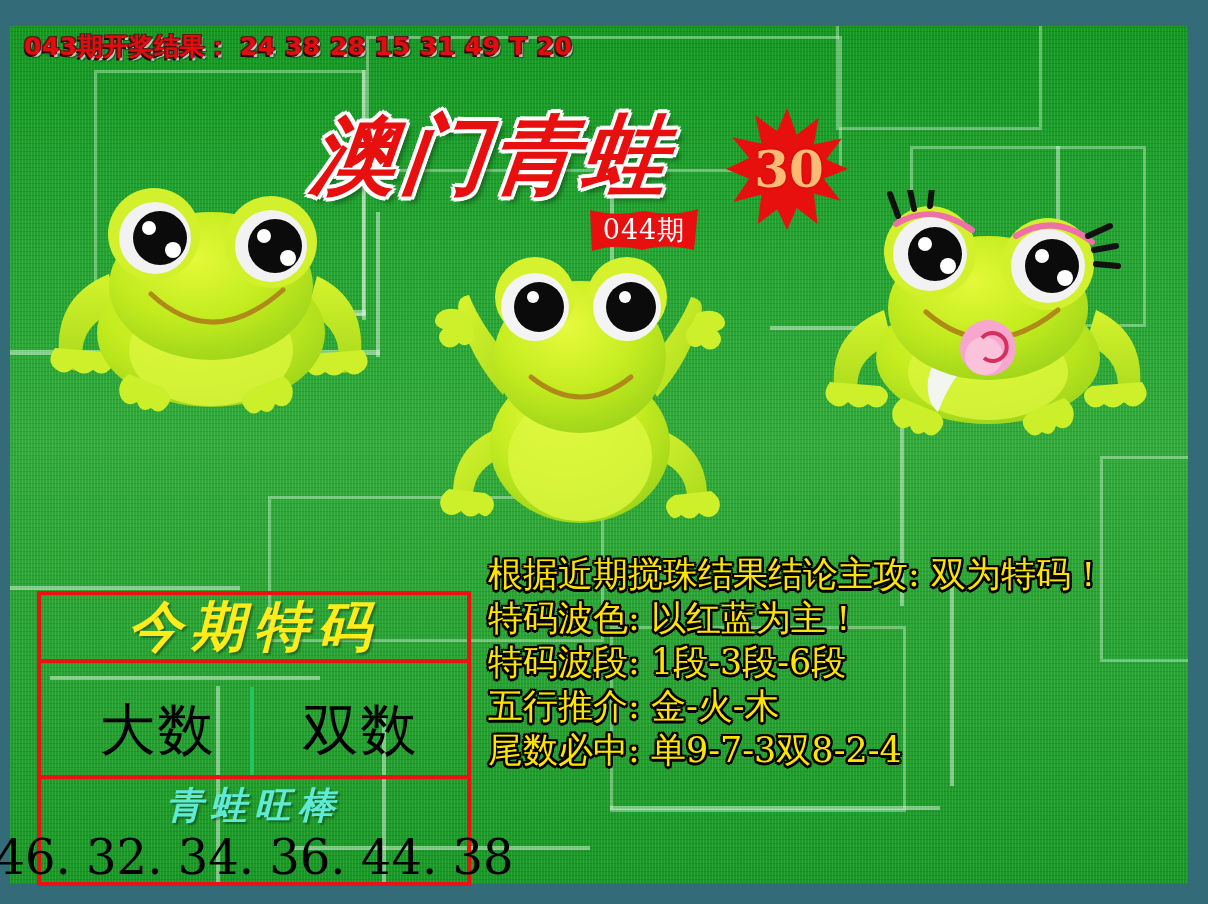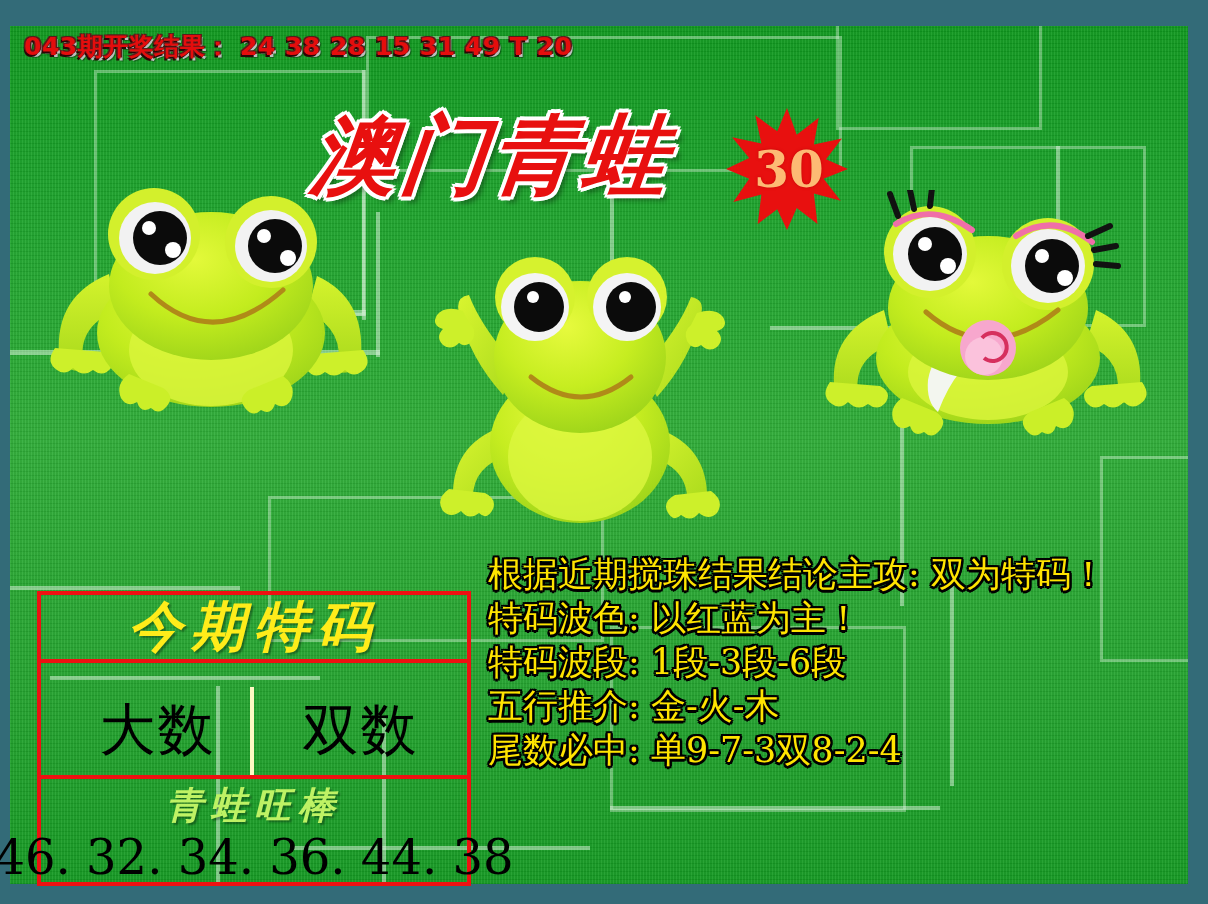--- a/index.html
+++ b/index.html
@@ -74,25 +74,25 @@
   #tcbox .row{position:absolute;left:0;width:100%;box-sizing:border-box;}
   #tc-head{top:0;height:68px;border-bottom:4px solid #ee1111;
       display:flex;align-items:center;justify-content:center;}
   #tc-head .t{font-family:"DejaVu Serif","Liberation Serif",serif;
       font-size:54px;font-weight:bold;font-style:italic;color:#ffec1a;
       letter-spacing:9px;text-shadow:2px 2px 2px rgba(0,0,0,.35);white-space:nowrap;}
   #tc-mid{top:92px;height:92px;border-bottom:4px solid #ee1111;display:flex;}
   #tc-mid .cell{flex:0 0 50%;display:flex;align-items:center;justify-content:center;
       font-family:"DejaVu Serif","Liberation Serif",serif;
       font-size:56px;color:#000;letter-spacing:2px;}
-  #tc-mid .cell.first{border-right:4px solid #fef9c3;box-sizing:border-box;padding-left:24px;}
+  #tc-mid .cell.first{border-right:4px solid #22c55e;box-sizing:border-box;padding-left:24px;}
   #tc-bot{top:184px;height:107px;display:flex;flex-direction:column;
       align-items:center;justify-content:flex-start;padding-top:2px;box-sizing:border-box;}
   #tc-bot .sub{font-family:"DejaVu Serif","Liberation Serif",serif;
-      font-size:37px;font-weight:bold;font-style:italic;color:#bef264;letter-spacing:7px;
+      font-size:37px;font-weight:bold;font-style:italic;color:#5eead4;letter-spacing:7px;
       text-shadow:2px 2px 2px rgba(0,0,0,.35);white-space:nowrap;}
   #tc-bot .nums{font-family:"DejaVu Serif","Liberation Serif",serif;
       font-size:48px;color:#000;letter-spacing:0px;white-space:nowrap;margin-top:-2px;}
 
   
   #info{position:absolute;left:488px;top:552px;z-index:50;width:700px;}
   #info .line{font-family:"DejaVu Serif","Liberation Serif",serif;
       font-size:35px;color:#ffe400;white-space:nowrap;line-height:44px;
       text-shadow:
         -2px -2px 0 #000, 2px -2px 0 #000, -2px 2px 0 #000, 2px 2px 0 #000,
@@ -133,20 +133,26 @@
 
   <div id="title">澳门青蛙</div>
 
   <div id="burst">
     <svg width="130" height="122" viewBox="0 0 100 100">
       <polygon fill="#e8100f" points="50,0 58,22 76,8 72,30 95,25 82,42 100,50 80,58 94,76 72,70 75,95 58,82 50,100 42,83 26,95 29,71 6,77 19,58 0,50 19,41 5,24 29,29 24,6 42,19"></polygon>
     </svg>
     <div class="num">30</div>
   </div>
 
+  <div id="issue">
+    <svg width="116" height="48" viewBox="0 0 116 48" preserveAspectRatio="none">
+      <path fill="#e8100f" d="M4,4 Q30,11 58,5 Q88,11 112,3 L108,44 Q80,37 56,44 Q30,37 6,45 Z"></path>
+    </svg>
+    <div class="lab">044期</div>
+  </div>
 
   <div class="frog" id="frogL">
     <svg width="330" height="250" viewBox="0 0 330 250">
       <defs>
         <radialGradient id="gL" cx="42%" cy="32%" r="72%">
           <stop offset="0%" stop-color="#e3f93a"></stop>
             <stop offset="55%" stop-color="#c3ec1e"></stop>
           <stop offset="100%" stop-color="#9ed41a"></stop>
         </radialGradient>
         <linearGradient id="gLimb" x1="0" y1="0" x2="0" y2="1">

